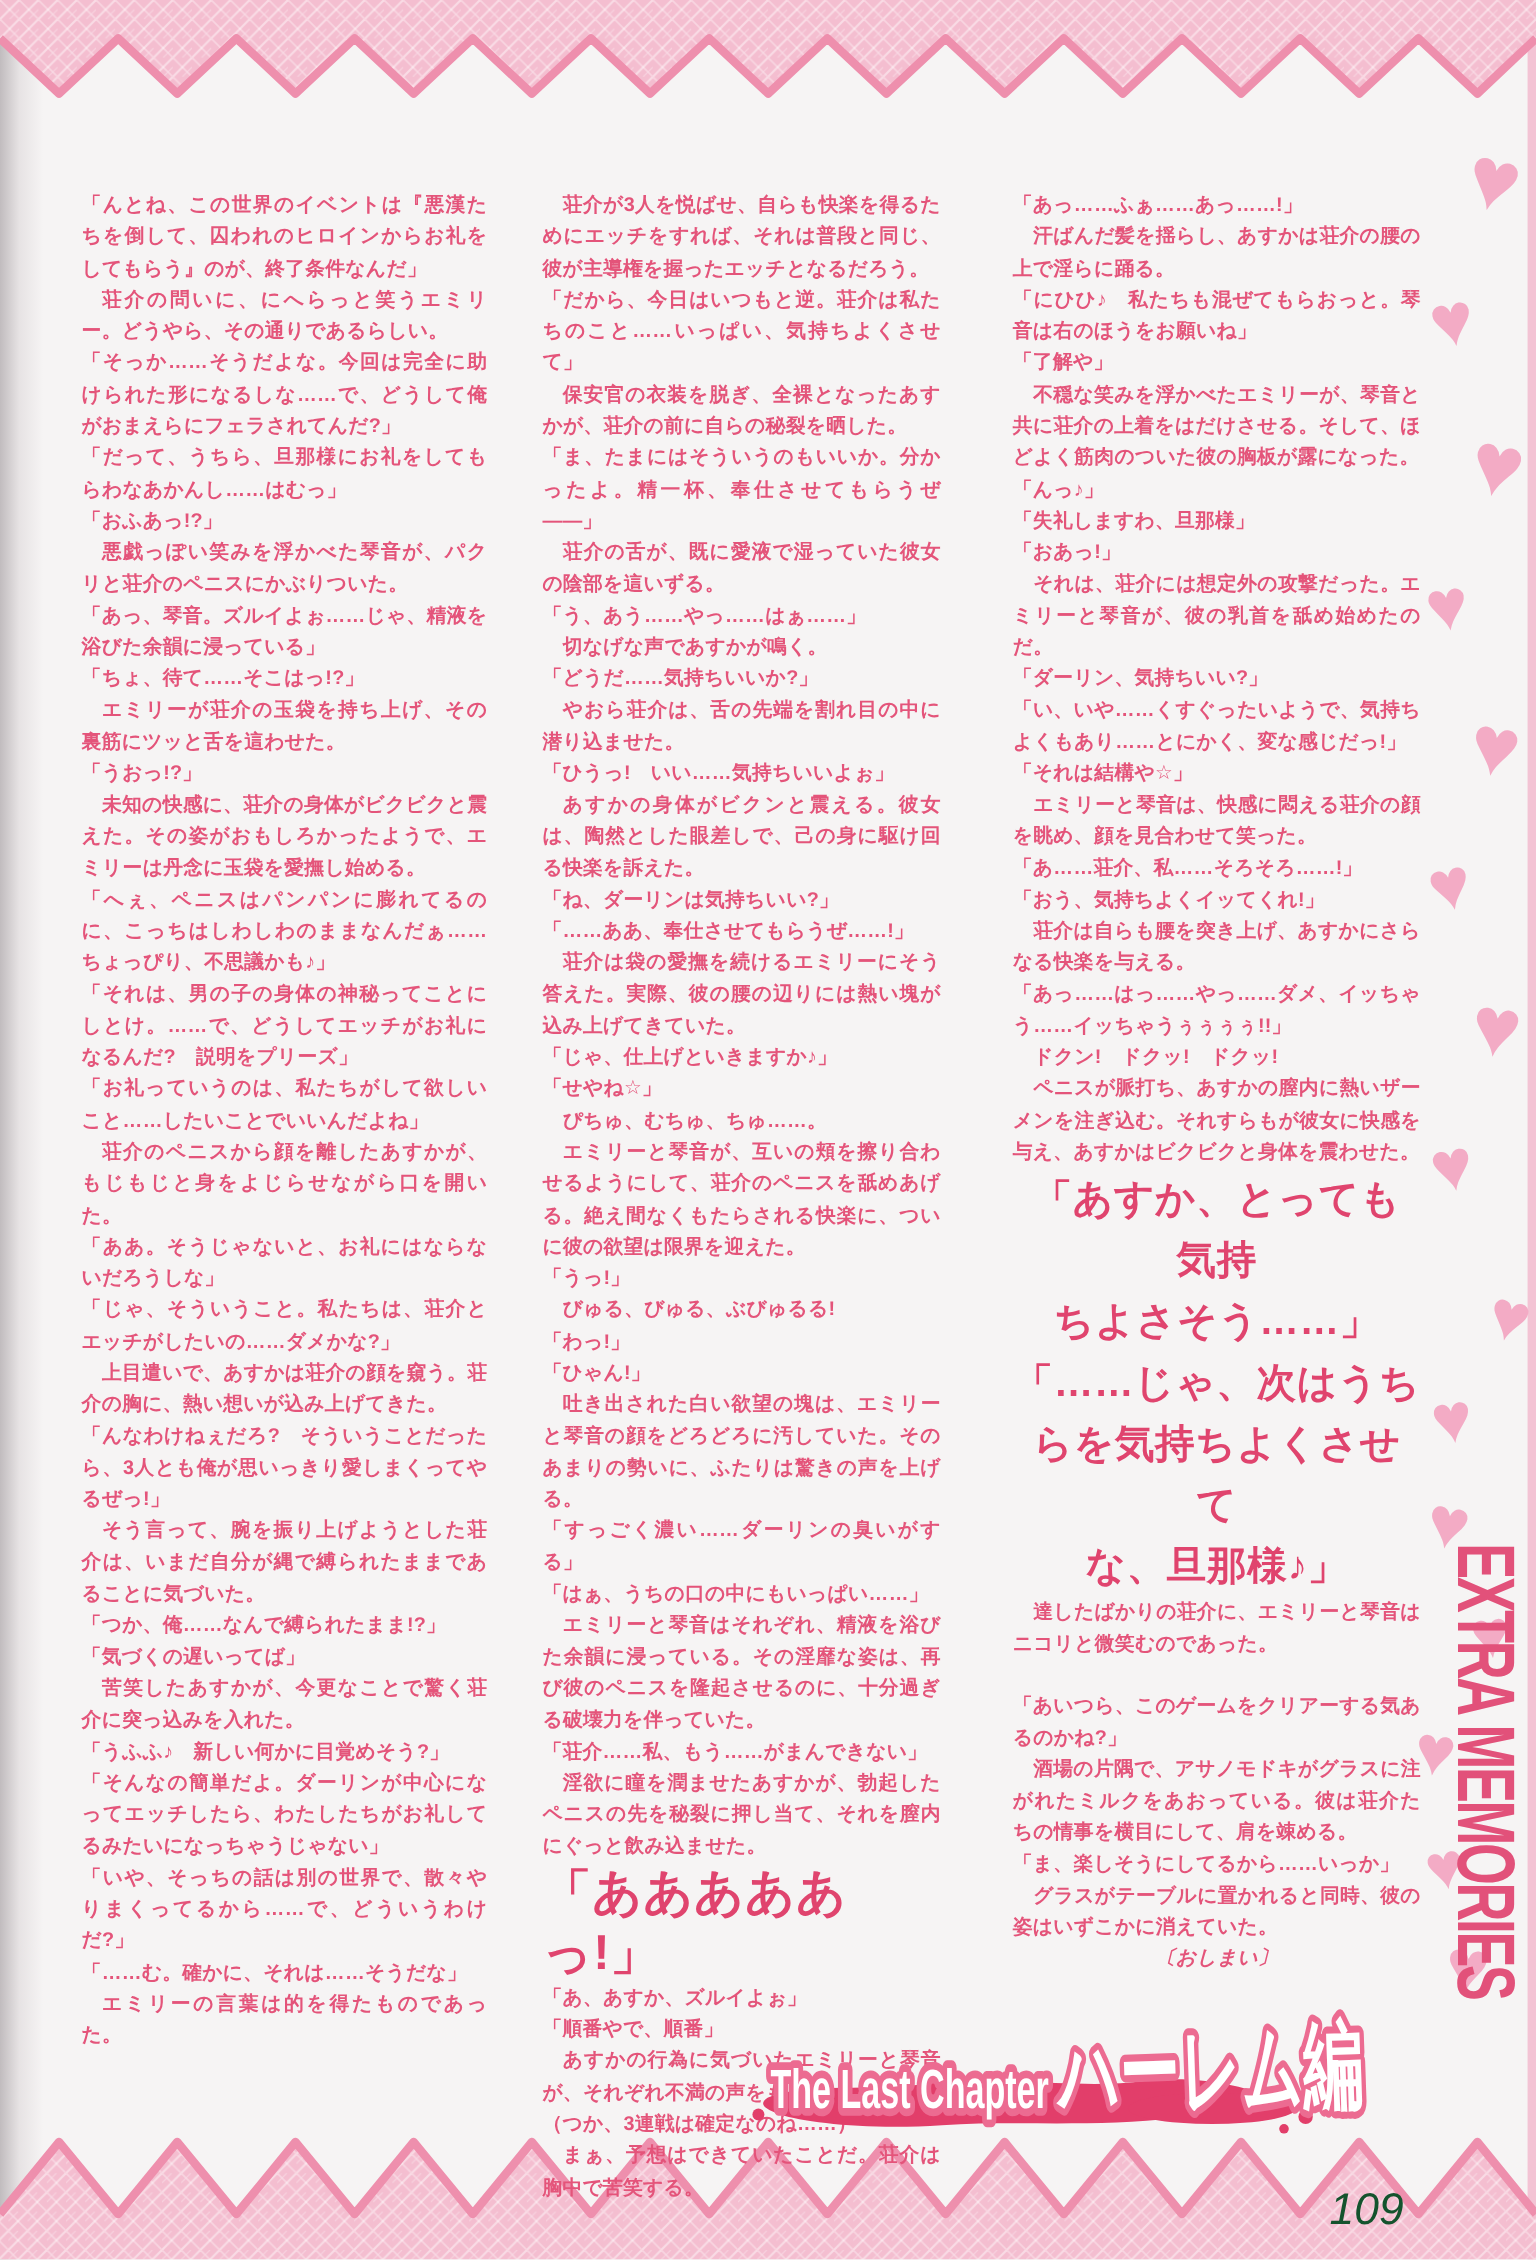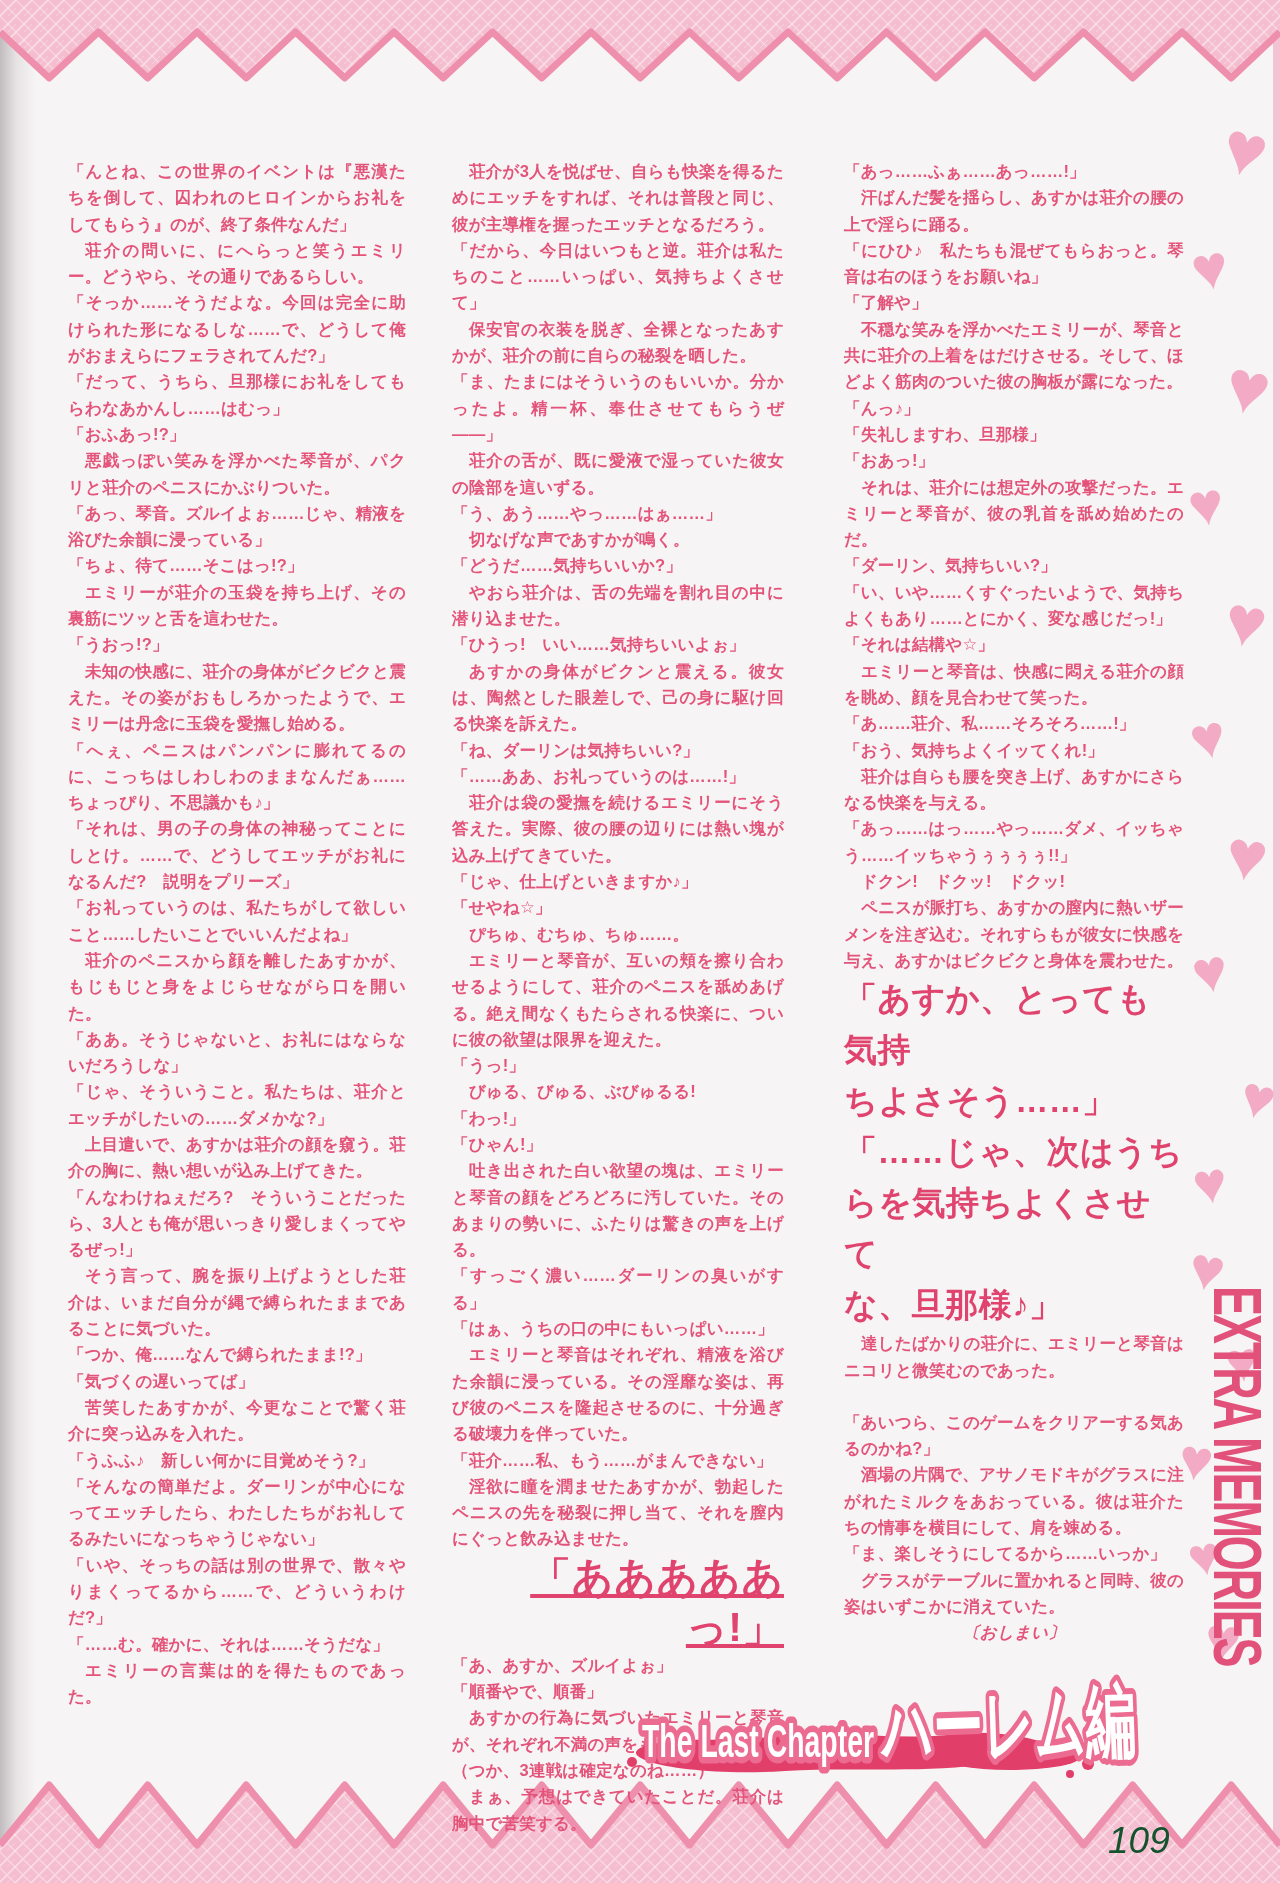--- a/index.html
+++ b/index.html
@@ -29,25 +29,25 @@
     letter-spacing:.2px;
     margin-left:24px;
   }
   #col1{left:44px;width:338px;}
   #col2{left:428px;width:332px;}
   #col3{left:820px;width:340px;}
   .col p{margin:0;}
   .p-n{text-indent:17px;}
   .p-bigxl{
     font-size:41px;line-height:50px;margin:1px 0 3px;
-    color:#e0446e;letter-spacing:.5px;text-align:right;text-decoration:underline;
+    color:#e0446e;letter-spacing:.5px;text-align:left;
   }
   .p-big{
     font-size:33px;line-height:51px;margin:3px 0 4px;
-    color:#e0446e;white-space:pre-line;text-align:left;letter-spacing:.5px;
+    color:#e0446e;white-space:pre-line;text-align:center;letter-spacing:.5px;
   }
   .p-gap{height:26px;}
   .p-end{text-align:center;font-style:italic;}
   
   .heart{
     position:absolute;line-height:1;
     transform-origin:center;user-select:none;
   }
   
   #side-label{
@@ -162,21 +162,21 @@
     <p class="p-n">保安官の衣装を脱ぎ、全裸となったあすかが、荘介の前に自らの秘裂を晒した。</p>
     <p class="p-d">「ま、たまにはそういうのもいいか。分かったよ。精一杯、奉仕させてもらうぜ――」</p>
     <p class="p-n">荘介の舌が、既に愛液で湿っていた彼女の陰部を這いずる。</p>
     <p class="p-d">「う、あう……やっ……はぁ……」</p>
     <p class="p-n">切なげな声であすかが鳴く。</p>
     <p class="p-d">「どうだ……気持ちいいか?」</p>
     <p class="p-n">やおら荘介は、舌の先端を割れ目の中に潜り込ませた。</p>
     <p class="p-d">「ひうっ!　いい……気持ちいいよぉ」</p>
     <p class="p-n">あすかの身体がビクンと震える。彼女は、陶然とした眼差しで、己の身に駆け回る快楽を訴えた。</p>
     <p class="p-d">「ね、ダーリンは気持ちいい?」</p>
-    <p class="p-d">「……ああ、お礼っていうのは……!」</p>
+    <p class="p-d">「……ああ、奉仕させてもらうぜ……!」</p>
     <p class="p-n">荘介は袋の愛撫を続けるエミリーにそう答えた。実際、彼の腰の辺りには熱い塊が込み上げてきていた。</p>
     <p class="p-d">「じゃ、仕上げといきますか♪」</p>
     <p class="p-d">「せやね☆」</p>
     <p class="p-n">ぴちゅ、むちゅ、ちゅ……。</p>
     <p class="p-n">エミリーと琴音が、互いの頬を擦り合わせるようにして、荘介のペニスを舐めあげる。絶え間なくもたらされる快楽に、ついに彼の欲望は限界を迎えた。</p>
     <p class="p-d">「うっ!」</p>
     <p class="p-n">びゅる、びゅる、ぶびゅるる!</p>
     <p class="p-d">「わっ!」</p>
     <p class="p-d">「ひゃん!」</p>
     <p class="p-n">吐き出された白い欲望の塊は、エミリーと琴音の顔をどろどろに汚していた。そのあまりの勢いに、ふたりは驚きの声を上げる。</p>

